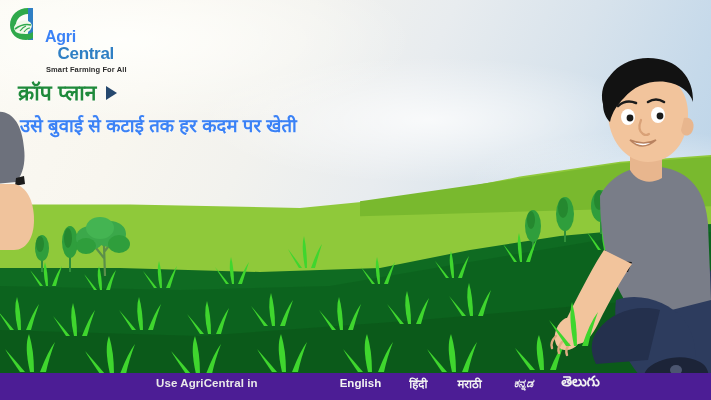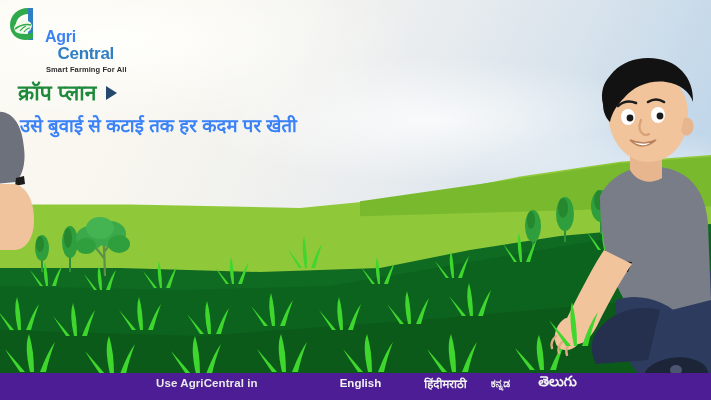--- a/index.html
+++ b/index.html
@@ -108,23 +108,23 @@
   }
   .footer-label {
     color:#e9e9e9; font-size:11.5px; font-weight:bold;
     letter-spacing:.1px; white-space:nowrap;
   }
   .lang {
     color:#f2f2f2; font-size:11.5px; font-weight:bold;
     white-space:nowrap; cursor:pointer;
   }
   .lang.english { margin-left:35px;padding-left:47px; }
-  .lang.hindi   { margin-left:43px; }
-  .lang.marathi { }
-  .lang.kannada { margin-left:24px; font-size:11px; }
+  .lang.hindi   { margin-left:28px; }
+  .lang.marathi { margin-left:30px; }
+  .lang.kannada { margin-left:32px; font-size:11px;font-style:italic; }
   .lang.telugu  { margin-left:28px; font-size:14px; }
 
   
   .farmer { position:absolute; right:0; top:0; width:711px; height:400px; }
   .leftperson { position:absolute; left:0; top:0; width:711px; height:400px; }
 </style>
 </head>
 <body>
 
 <div id="stage">

